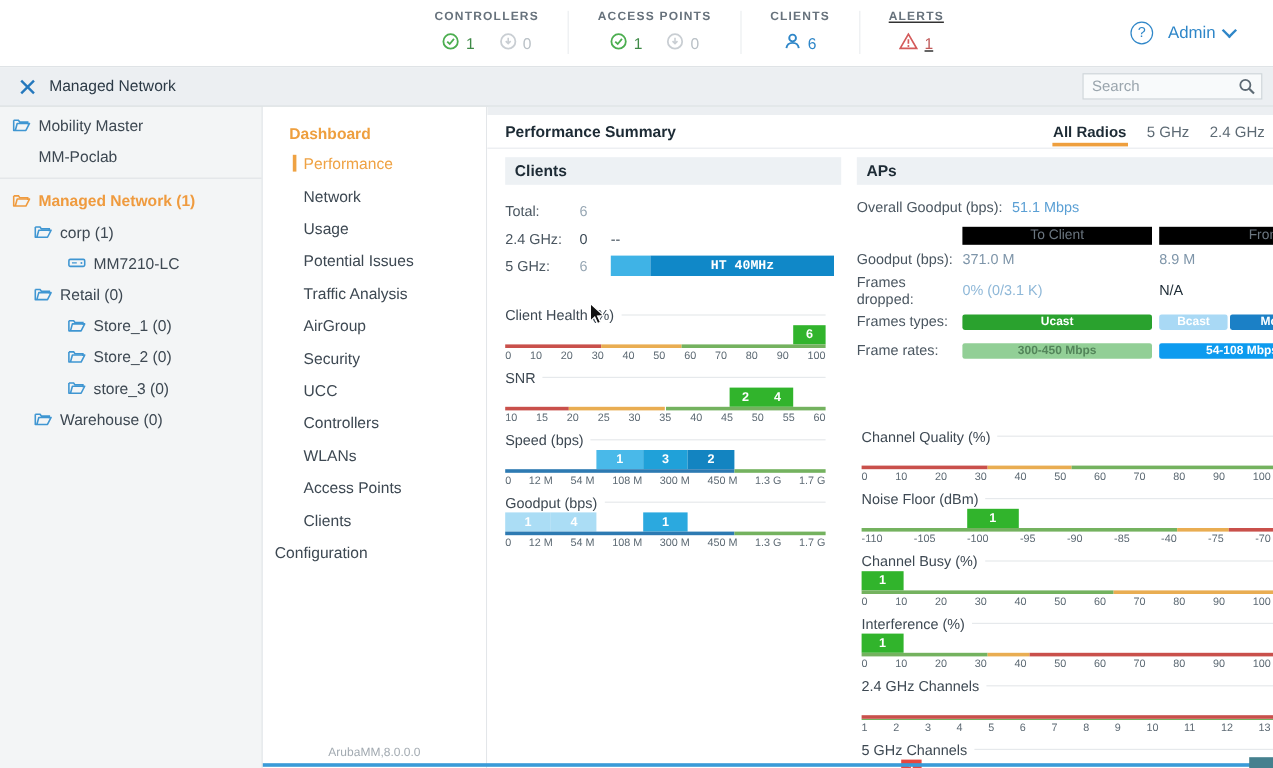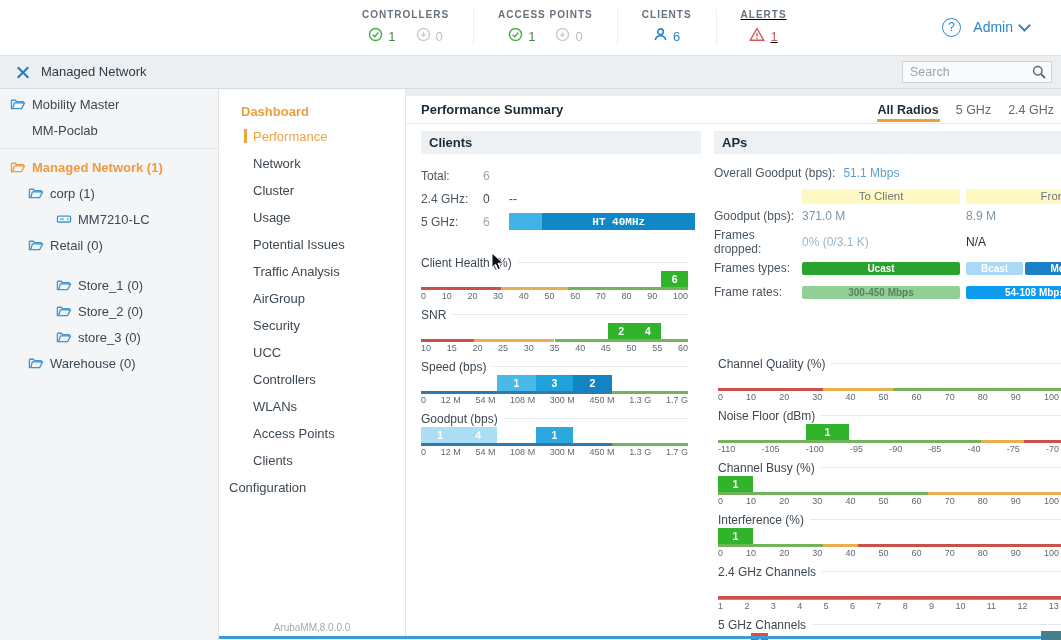--- a/index.html
+++ b/index.html
@@ -96,21 +96,21 @@
   
   .aps-overall{margin-top:12px;font-size:12px;display:flex;}
   .aps-overall .olbl{color:#4a5660;margin-right:8px;}
   .aps-overall .oval{color:#5a9fd4;}
   .aps-table{margin-top:9px;font-size:12px;}
   .trow{display:flex;align-items:center;min-height:24px;}
   .trow.thead{min-height:15px;}
   .tlabel{width:88px;color:#4a5660;flex-shrink:0;}
   .tto{width:158px;flex-shrink:0;}
   .tfrom{width:138px;margin-left:6px;flex-shrink:0;}
-  .thead .tto,.thead .tfrom{background:#fef9c3;color:#6b7680;height:15px;line-height:15px;font-size:11.5px;}
+  .thead .tto,.thead .tfrom{background:#000000;color:#6b7680;height:15px;line-height:15px;font-size:11.5px;}
   .thead .tto{text-align:center;}
   .thead .tfrom{text-align:right;padding-right:4px;box-sizing:border-box;}
   .tval{color:#7e95a9;}
   .tval.muted{color:#8fb8d8;}
   .tval.dark{color:#1d2b35;}
   .bargroup{display:flex;gap:2px;width:100%;}
   .bar13{height:13px;border-radius:2px;display:flex;align-items:center;justify-content:center;font-size:10px;font-weight:bold;color:#fff;overflow:hidden;white-space:nowrap;}
 
   
   .mouse-cursor{position:absolute;left:491px;top:252px;z-index:50;pointer-events:none;}
@@ -253,21 +253,21 @@
       </div>
       <div class="tree-item" style="padding-left: 28px;">
         <span class="ticon">
           <svg width="16" height="14" viewBox="0 0 17 14">
             <path d="M1.5 3 h4.2 l1.2 1.6 h7 v2" fill="none" stroke="currentColor" stroke-width="1.4"></path>
             <path d="M1.5 3 v9 h10.8 l3.2 -6.2 H4.6 L2.9 12" fill="none" stroke="currentColor" stroke-width="1.4" stroke-linejoin="round"></path>
           </svg>
         </span>
         <span>Retail (0)</span>
       </div>
-      <div class="tree-item" style="padding-left: 56px; margin-top: 14px;">
+      <div class="tree-item" style="padding-left: 56px;">
         <span class="ticon">
           <svg width="16" height="14" viewBox="0 0 17 14">
             <path d="M1.5 3 h4.2 l1.2 1.6 h7 v2" fill="none" stroke="currentColor" stroke-width="1.4"></path>
             <path d="M1.5 3 v9 h10.8 l3.2 -6.2 H4.6 L2.9 12" fill="none" stroke="currentColor" stroke-width="1.4" stroke-linejoin="round"></path>
           </svg>
         </span>
         <span>Store_1 (0)</span>
       </div>
       <div class="tree-item" style="padding-left: 56px;">
         <span class="ticon">
@@ -296,21 +296,20 @@
         </span>
         <span>Warehouse (0)</span>
       </div>
     </div>
 
   <div class="navcol">
     <div class="nav-section">Dashboard</div>
     <div id="nav-items">
         <div class="nav-item active">Performance</div>
         <div class="nav-item">Network</div>
-        <div class="nav-item">Cluster</div>
         <div class="nav-item">Usage</div>
         <div class="nav-item">Potential Issues</div>
         <div class="nav-item">Traffic Analysis</div>
         <div class="nav-item">AirGroup</div>
         <div class="nav-item">Security</div>
         <div class="nav-item">UCC</div>
         <div class="nav-item">Controllers</div>
         <div class="nav-item">WLANs</div>
         <div class="nav-item">Access Points</div>
         <div class="nav-item">Clients</div>

